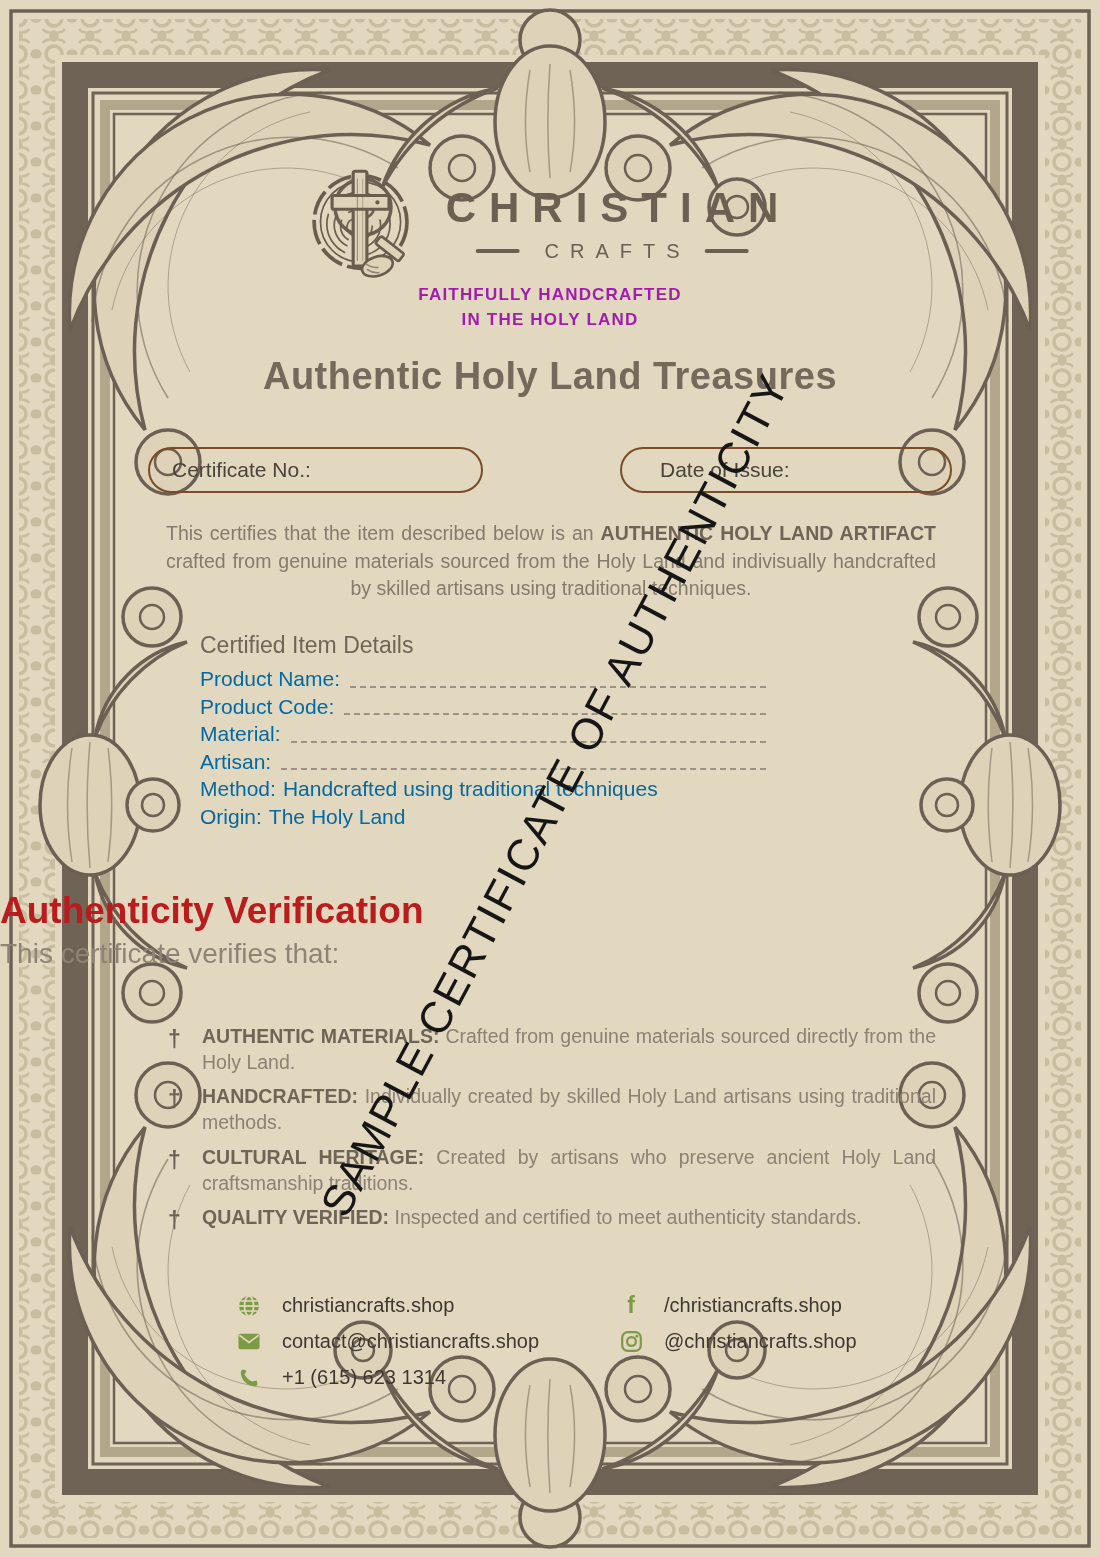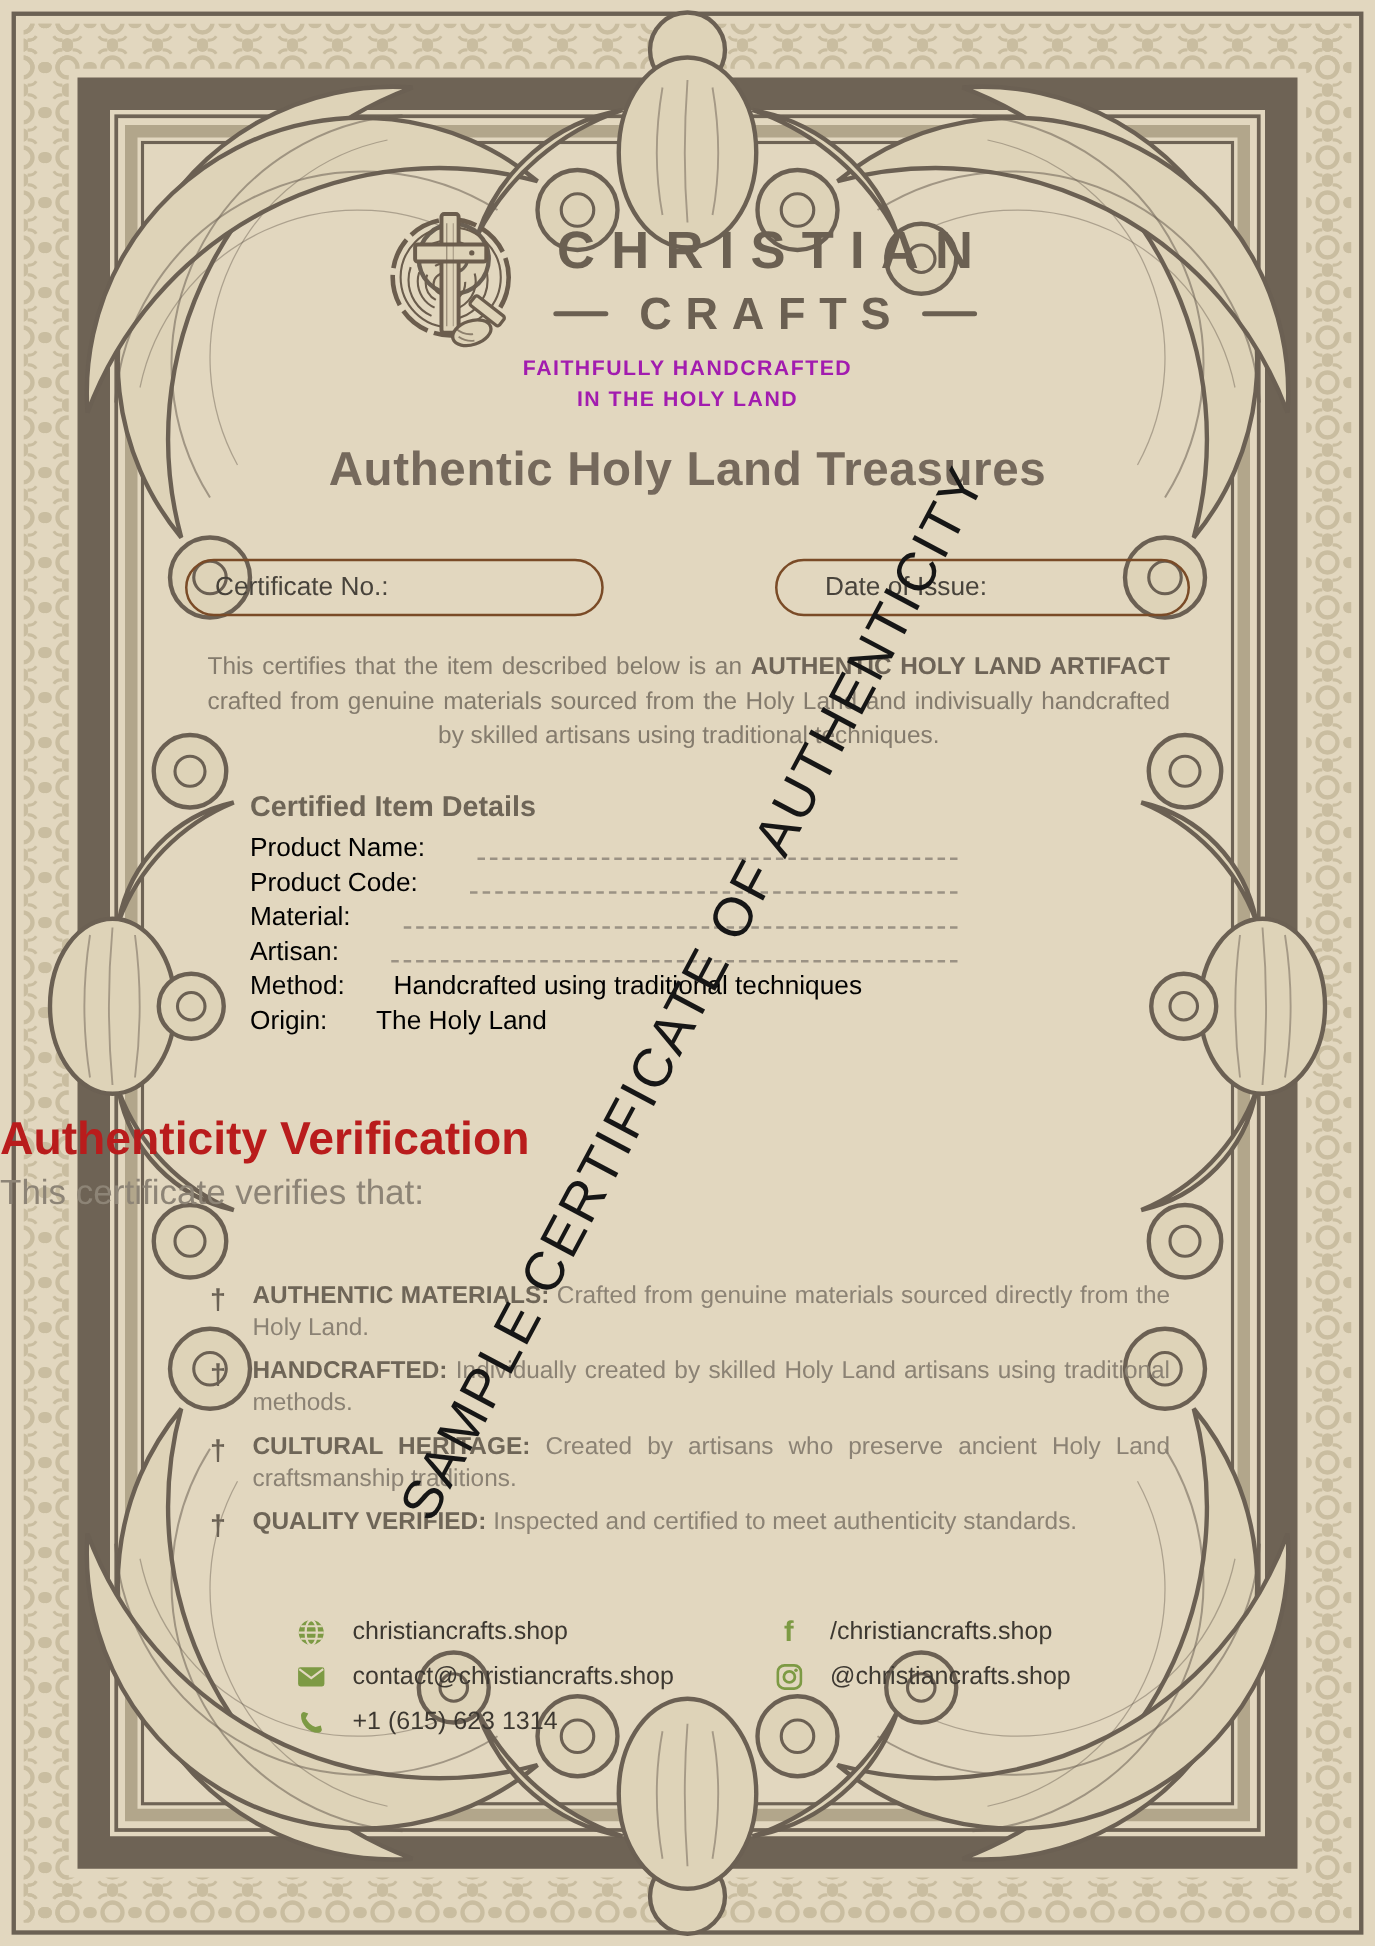--- a/index.html
+++ b/index.html
@@ -21,21 +21,21 @@
   .logo-row{
     position:absolute;top:166px;left:50%;transform:translateX(-50%);
     display:flex;align-items:center;gap:16px;
   }
   .brand{display:flex;flex-direction:column;align-items:center;}
   .brand-top{
     font-size:42px;font-weight:bold;letter-spacing:13px;color:#6b6052;
     text-indent:13px;line-height:1;
   }
   .brand-bottom{display:flex;align-items:center;gap:14px;margin-top:12px;color:#6b6052;}
-  .brand-bottom .word{font-size:36px;font-weight:bold;letter-spacing:11px;text-indent:11px;line-height:1;}
+  .brand-bottom .word{font-size:20px;font-weight:normal;letter-spacing:11px;text-indent:11px;line-height:1;}
   .dash{width:44px;height:4px;background:#6b6052;border-radius:2px;}
   .tagline{
     position:absolute;top:283px;left:50%;transform:translateX(-50%);
     text-align:center;color:#a21caf;font-size:17px;font-weight:600;
     letter-spacing:1.2px;line-height:1.45;white-space:nowrap;
   }
 
   
   .cert-title{
     position:absolute;top:355px;left:0;width:100%;margin:0;
@@ -57,25 +57,25 @@
   .intro{
     position:absolute;top:520px;left:166px;width:770px;margin:0;
     font-size:19.5px;line-height:1.42;color:#847b6d;
     text-align:justify;text-align-last:center;
   }
   .intro strong{color:#6e6457;font-weight:bold;}
 
   
   .details{position:absolute;top:632px;left:200px;width:566px;}
   .details h2{
-    margin:0 0 6px 0;font-size:23px;font-weight:bold;color:#6e6557;
+    margin:0 0 6px 0;font-size:23px;font-weight:normal;color:#6e6557;
   }
   .detail-row{
     display:flex;align-items:baseline;
-    font-size:21px;color:#000000;line-height:27.5px;gap:32px;
+    font-size:21px;color:#0369a1;line-height:27.5px;
   }
   .detail-row .blank-line{
     flex:1;margin-left:10px;margin-bottom:5px;
     border-bottom:2px dashed #9b9284;align-self:flex-end;height:0;
   }
   .detail-row .value{margin-left:7px;}
 
   
   .verif-h{
     position:absolute;top:890px;left:0;width:100%;margin:0;

